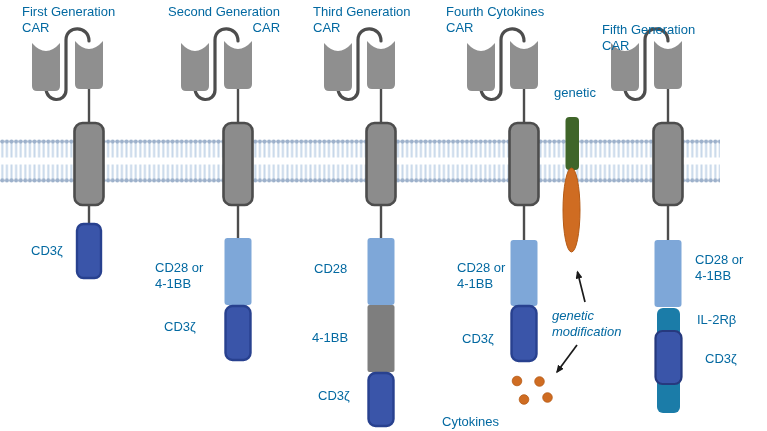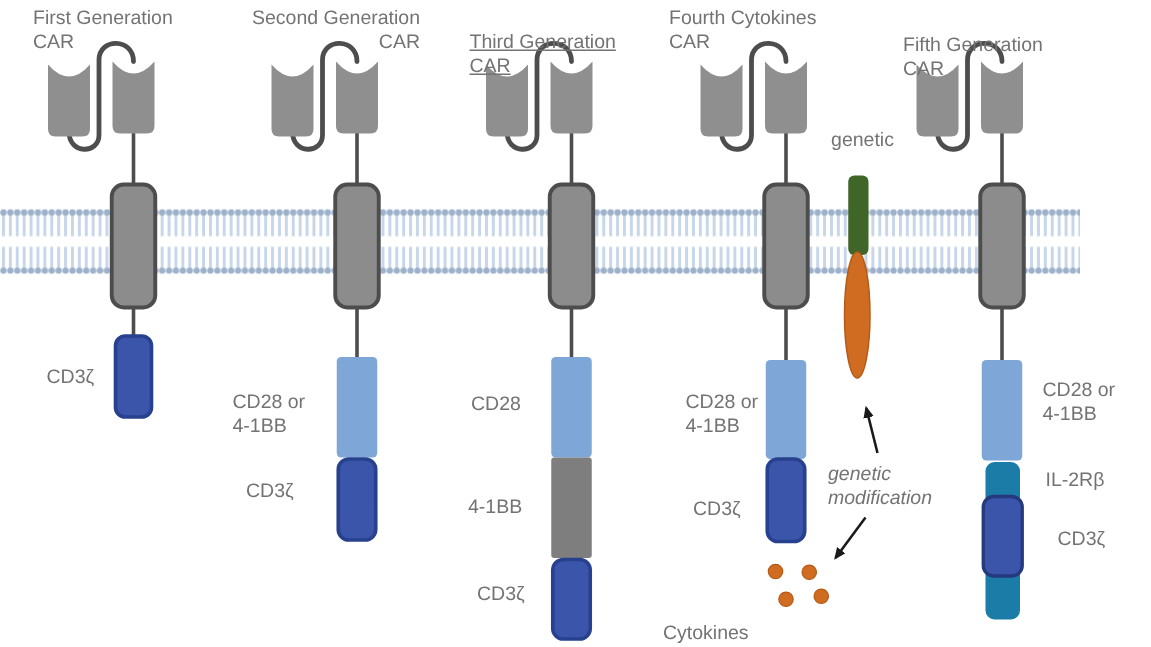--- a/index.html
+++ b/index.html
@@ -2,21 +2,21 @@
 <html><head>
 <meta charset="utf-8">
 <style>
   html,body{margin:0;padding:0;background:#ffffff;}
   #canvas{
     position:relative;width:767px;height:431px;background:#ffffff;overflow:hidden;
     font-family:"Liberation Sans","DejaVu Sans",sans-serif;
   }
   #shapes{position:absolute;left:0;top:0;}
   .lbl{
-    position:absolute;font-size:13px;line-height:16px;color:#737373;
+    position:absolute;font-size:13px;line-height:16px;color:#0369a1;
     white-space:nowrap;
   }
   .lbl span{display:block;}
   .ctr{text-align:center;white-space:normal;}
 </style>
 </head>
 <body>
 
 <div id="canvas">
 
@@ -76,21 +76,21 @@
   </svg>
 
   <div class="lbl" style="left:22px;top:4px;">
     <span>First Generation</span>
     <span>CAR</span>
   </div>
   <div class="lbl" style="left:168px;top:4px;text-align:right;">
     <span>Second Generation</span>
     <span>CAR</span>
   </div>
-  <div class="lbl" style="left:313px;top:20px;text-decoration:underline;">
+  <div class="lbl" style="left:313px;top:4px;">
     <span>Third Generation</span>
     <span>CAR</span>
   </div>
   <div class="lbl" style="left:446px;top:4px;">
     <span>Fourth Cytokines</span>
     <span>CAR</span>
   </div>
   <div class="lbl" style="left:602px;top:4px;margin-top:18px;">
     <span>Fifth Generation</span>
     <span>CAR</span>

